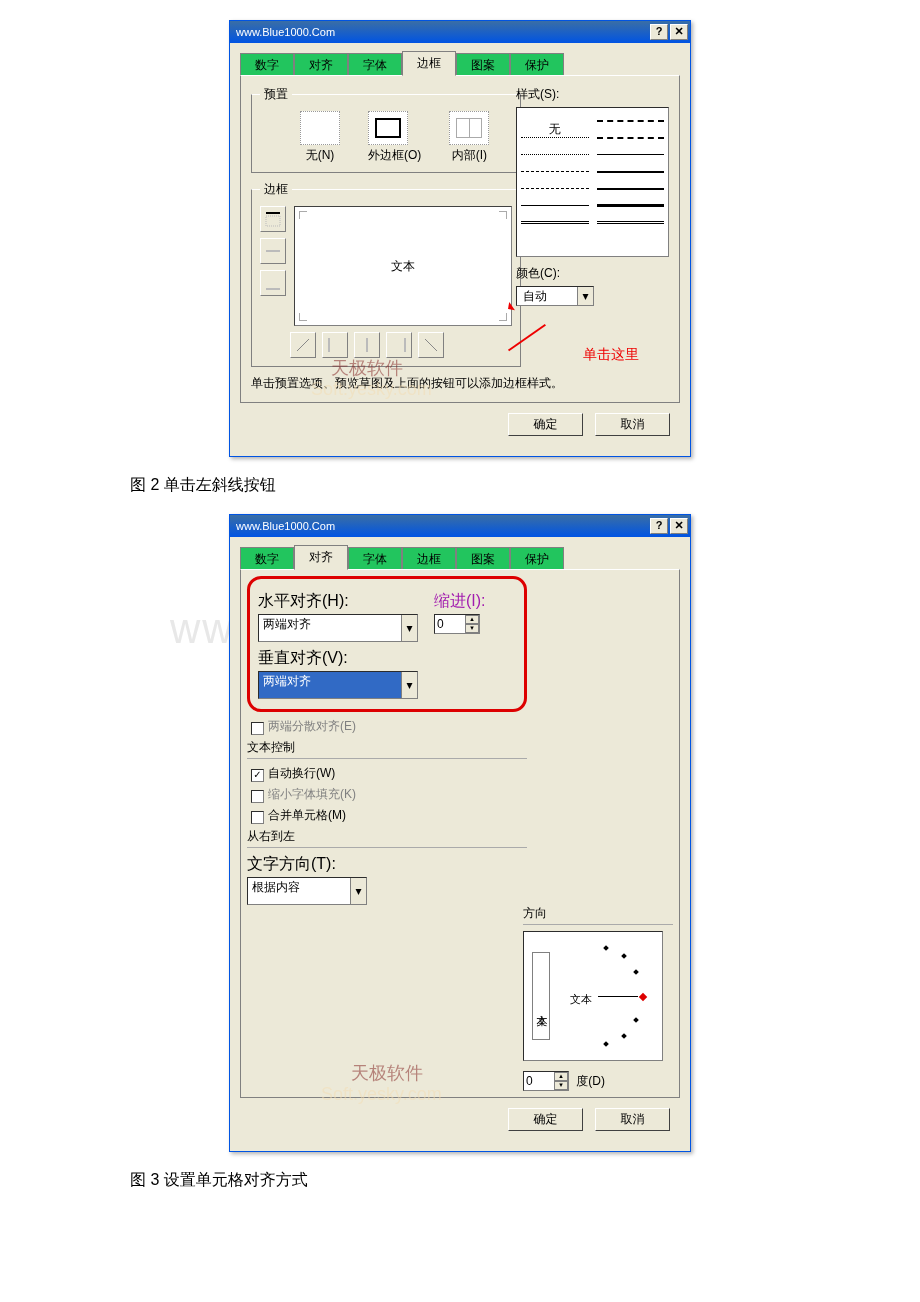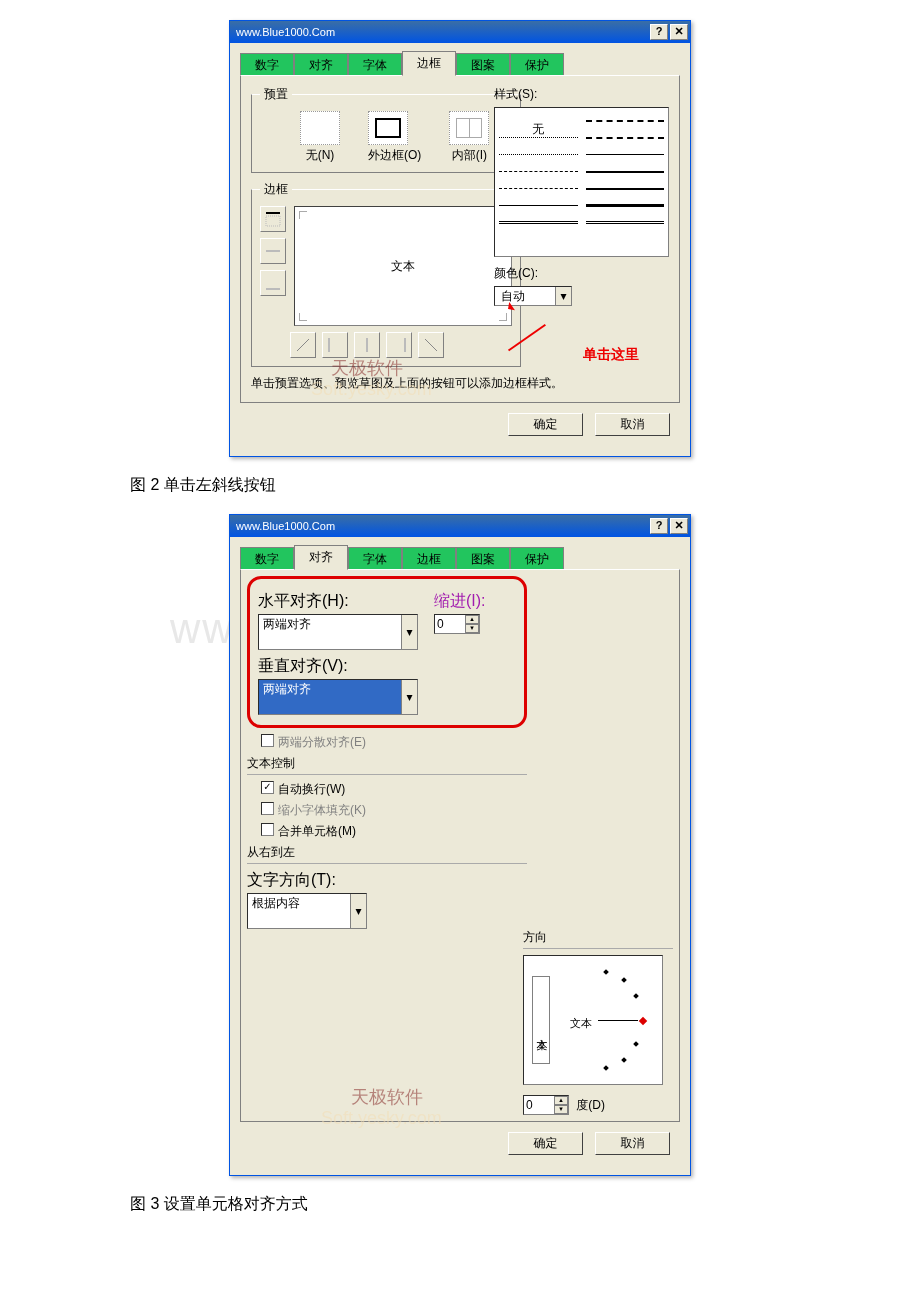--- a/index.html
+++ b/index.html
@@ -30,21 +30,21 @@
 .side-btns{display:flex;flex-direction:column;gap:6px}
 .bdbtn{width:26px;height:26px;background:#ece9d8;border:1px solid #fff;border-right-color:#808080;border-bottom-color:#808080;display:flex;align-items:center;justify-content:center}
 .bdbtn svg{width:18px;height:18px}
 .preview{flex:1;height:120px;background:#fff;border:1px solid #808080;border-top-color:#404040;border-left-color:#404040;display:flex;align-items:center;justify-content:center;position:relative}
 .preview .corner{position:absolute;width:8px;height:8px;border:1px solid #aaa}
 .preview .c1{top:4px;left:4px;border-right:none;border-bottom:none}
 .preview .c2{top:4px;right:4px;border-left:none;border-bottom:none}
 .preview .c3{bottom:4px;left:4px;border-right:none;border-top:none}
 .preview .c4{bottom:4px;right:4px;border-left:none;border-top:none}
 .bot-btns{display:flex;gap:6px;margin-top:6px;padding-left:30px}
-.line-group{position:absolute;right:10px;top:10px;width:175px}
+.line-group{position:absolute;right:10px;top:10px;width:153px}
 .line-group .hdline{font-size:12px;margin-bottom:4px}
 .style-box{border:1px inset #808080;background:#fff;height:150px;padding:4px;overflow:hidden}
 .style-row{display:flex;gap:8px;height:17px;align-items:center}
 .style-row .half{flex:1;height:0}
 .ls-none{text-align:center;font-size:12px}
 .ls1{border-top:1px dotted #000}
 .ls2{border-top:1px dashed #000}
 .ls3{border-top:2px dashed #000}
 .ls4{border-top:1px solid #000}
 .ls5{border-top:2px solid #000}
@@ -52,38 +52,38 @@
 .ls7{border-top:3px double #000}
 .color-row{margin-top:8px}
 .select{display:inline-flex;align-items:center;background:#fff;border:1px inset #808080;height:20px}
 .select .sel-text{padding:0 6px;font-size:12px;min-width:60px}
 .select .sel-arrow{width:16px;height:18px;background:#ece9d8;border-left:1px solid #808080;display:flex;align-items:center;justify-content:center}
 .hint{font-size:12px;margin-top:6px}
 .dialog-btns{display:flex;justify-content:flex-end;gap:12px;padding:10px}
 .btn{width:75px;height:23px;background:#ece9d8;border:1px solid #fff;border-right-color:#404040;border-bottom-color:#404040;font-size:12px}
 .caption{font-size:16px;margin:18px 0 18px 70px}
 .para{font-size:16px;line-height:1.9;text-indent:0;padding:0 25px}
-.arrow-annot{position:absolute;right:40px;bottom:38px;color:#e00;font-weight:bold;font-size:14px}
+.arrow-annot{position:absolute;right:40px;bottom:38px;color:#e00;font-weight:normal;font-size:14px}
 .arrow-annot::before{content:"";position:absolute;right:85px;top:-25px;width:45px;height:30px;border-top:2px solid #e00;transform:rotate(-35deg);transform-origin:right}
 .arrow-annot::after{content:"";position:absolute;right:126px;top:-42px;width:0;height:0;border:5px solid transparent;border-right-color:#e00;transform:rotate(-35deg)}
 .align-panel{padding:6px}
 .align-left{float:left;width:280px}
 .align-right{float:right;width:150px}
 .fgrp-title{font-size:12px;color:#000;border-bottom:1px solid #aaa;margin-bottom:6px;padding-bottom:2px}
 .field-label{font-size:16px;margin:6px 0 2px}
 .redbox{border:3px solid #d00;border-radius:14px;padding:6px 8px 10px;margin-bottom:6px}
-.combo{display:flex;background:#fff;border:1px inset #808080;height:36px;width:160px}
+.combo{display:flex;background:#fff;border:1px inset #808080;height:28px;width:160px}
 .combo .ctext{flex:1;padding:0 4px;font-size:12px;line-height:18px}
 .combo.sel .ctext{background:#316ac5;color:#fff}
 .combo .carrow{width:16px;background:#ece9d8;border-left:1px solid #808080;display:flex;align-items:center;justify-content:center}
 .spin{display:inline-flex;border:1px inset #808080;background:#fff;height:20px}
 .spin input{width:30px;border:none;font-size:12px;padding:0 2px}
 .spin .sbtns{display:flex;flex-direction:column}
 .spin .sbtn{width:14px;height:9px;background:#ece9d8;border:1px solid #808080;font-size:7px;text-align:center;line-height:6px}
-.chk{display:flex;align-items:flex-start;font-size:12px;margin:4px 14px}
+.chk{display:flex;align-items:flex-end;font-size:12px;margin:4px 4px}
 .chk .box{width:13px;height:13px;background:#fff;border:1px inset #808080;margin-right:4px;text-align:center;line-height:10px;font-size:10px}
 .chk.disabled{color:#808080}
 .orient-box{border:1px inset #808080;background:#fff;width:140px;height:130px;position:relative;margin-top:4px}
 .orient-v{position:absolute;left:8px;top:20px;bottom:20px;width:18px;border:1px solid #808080;writing-mode:vertical-rl;text-align:center;font-size:11px;padding-top:20px}
 .orient-dial{position:absolute;left:36px;top:10px;right:8px;bottom:10px}
 .dots{position:absolute;inset:0}
 .dot{position:absolute;width:4px;height:4px;background:#000;transform:rotate(45deg)}
 .dot.red{background:#d00;width:6px;height:6px}
 .orient-txt{position:absolute;left:10px;top:50px;font-size:11px}
 .wm-soft{position:absolute;color:#f3ddb3;font-size:18px;font-family:Arial;opacity:.5}

